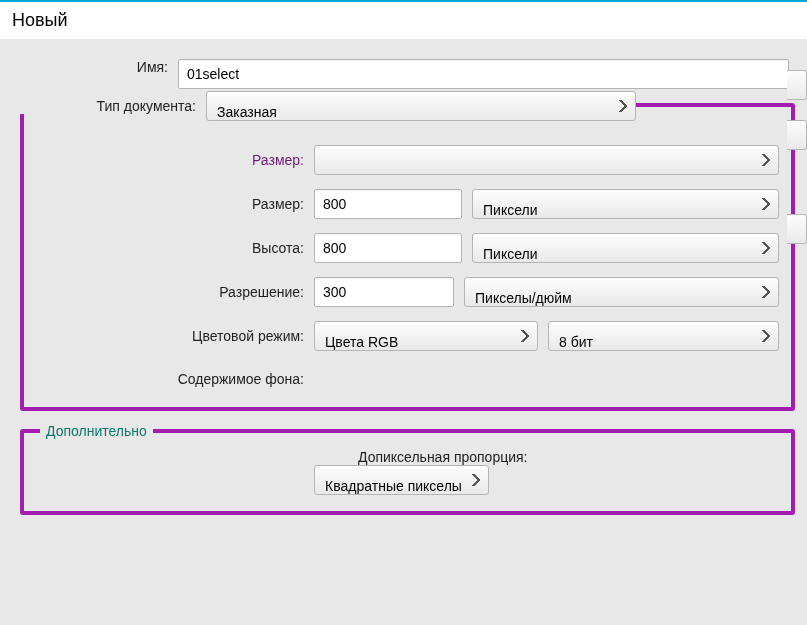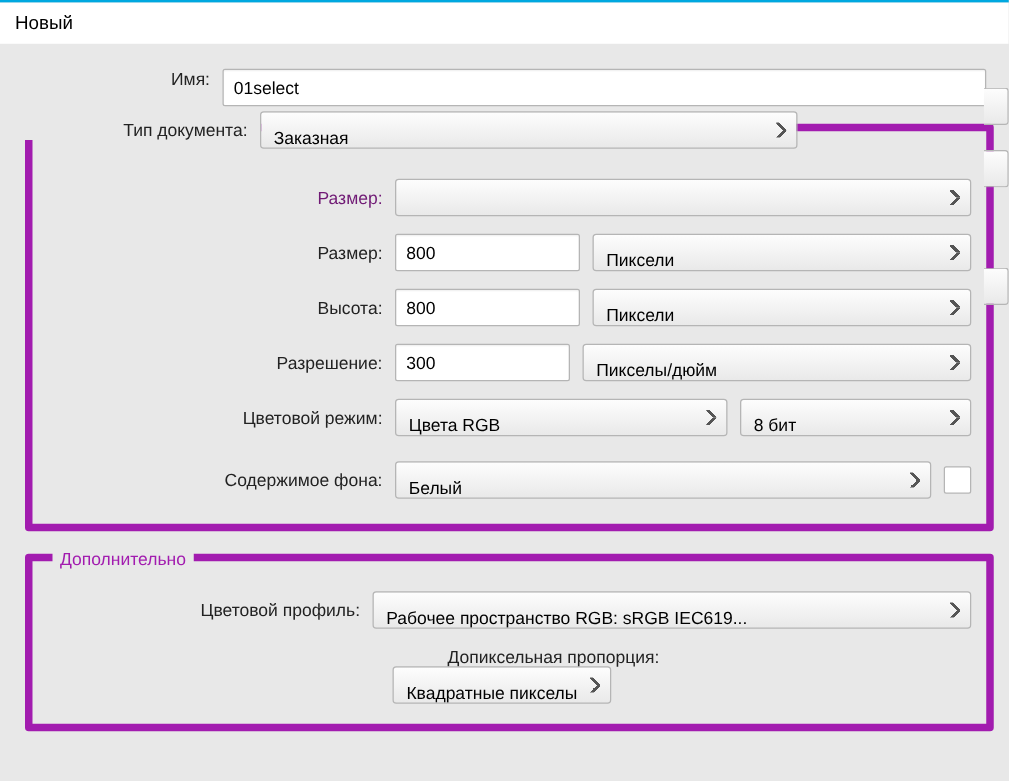--- a/index.html
+++ b/index.html
@@ -12,21 +12,21 @@
       background: #e8e8e8;
       width: 807px;
       height: 625px;
       overflow: hidden;
       border-top: 2px solid #00a8e0;
     }
     .title-bar {
       background: #fff;
       color: #000;
       padding: 8px 12px;
-      font-size: 15px;
+      font-size: 18px;
     }
     .dialog-body {
       padding: 10px 12px 10px 8px;
     }
     .row {
       display: flex;
       align-items: center;
       margin-bottom: 14px;
     }
     .label-col {
@@ -77,33 +77,33 @@
         linear-gradient(45deg, transparent 36%, #555 36% 60%, transparent 60%) top/8px 6px no-repeat,
         linear-gradient(-45deg, transparent 36%, #555 36% 60%, transparent 60%) bottom/8px 6px no-repeat;
     }
     .select-text {
       overflow: hidden;
       text-overflow: ellipsis;
       white-space: nowrap;
       flex:1;
     }
     .fieldset {
-      border: 6px solid #a21caf;
+      border: 4px solid #a21caf;
       border-radius: 3px;
       margin: 8px 0 0 12px;
       padding: 16px 12px 12px 0;
       position: relative;
     }
     .fieldset > .legend {
       position: absolute;
       top: -10px;
       left: 16px;
       background: #e8e8e8;
       padding: 0 6px;
-      color: #a21caf;
+      color: #0f766e;
     }
     .swatch {
       width: 22px;
       height: 22px;
       border: 1px solid #b5b5b5;
       background: #fff;
       border-radius: 2px;
     }
     .btn-edge {
       width: 20px;
@@ -193,52 +193,38 @@
         <input class="text-input" style="width: 140px;" value="300">
         <div class="select" style="flex:1;">
           <span class="select-text">Пикселы/дюйм</span>
         </div>
       </div>
     </div>
 
     <div class="row">
       <div class="label-col">Цветовой режим:</div>
       <div class="controls-col">
-        <div class="select" style="width:266px;">
+        <div class="select" style="width:224px;">
           <span class="select-text">Цвета RGB</span>
         </div>
         <div class="select" style="flex:1;">
           <span class="select-text">8 бит</span>
         </div>
       </div>
     </div>
 
     <div class="row" style="margin-top:20px; margin-bottom:8px;">
       <div class="label-col">Содержимое фона:</div>
-      <div class="controls-col">
-        <div class="select" style="flex:1;">
-          <span class="select-text">Белый</span>
-        </div>
-        <div class="swatch"></div>
-      </div>
     </div>
 
   </div>
 
   <div class="fieldset" style="margin-top:18px;">
     <div class="legend">Дополнительно</div>
 
-    <div class="row" style="margin-top:8px;">
-      <div class="label-col" style="width:272px;">Цветовой профиль:</div>
-      <div class="controls-col">
-        <div class="select" style="flex:1;">
-          <span class="select-text">Рабочее пространство RGB:  sRGB IEC619...</span>
-        </div>
-      </div>
-    </div>
 
     <div class="row" style="margin-bottom:4px;flex-direction:column;">
       <div class="label-col" style="width:272px;">Допиксельная пропорция:</div>
       <div class="controls-col">
         <div class="select" style="flex:1;">
           <span class="select-text">Квадратные пикселы</span>
         </div>
       </div>
     </div>
   </div>

